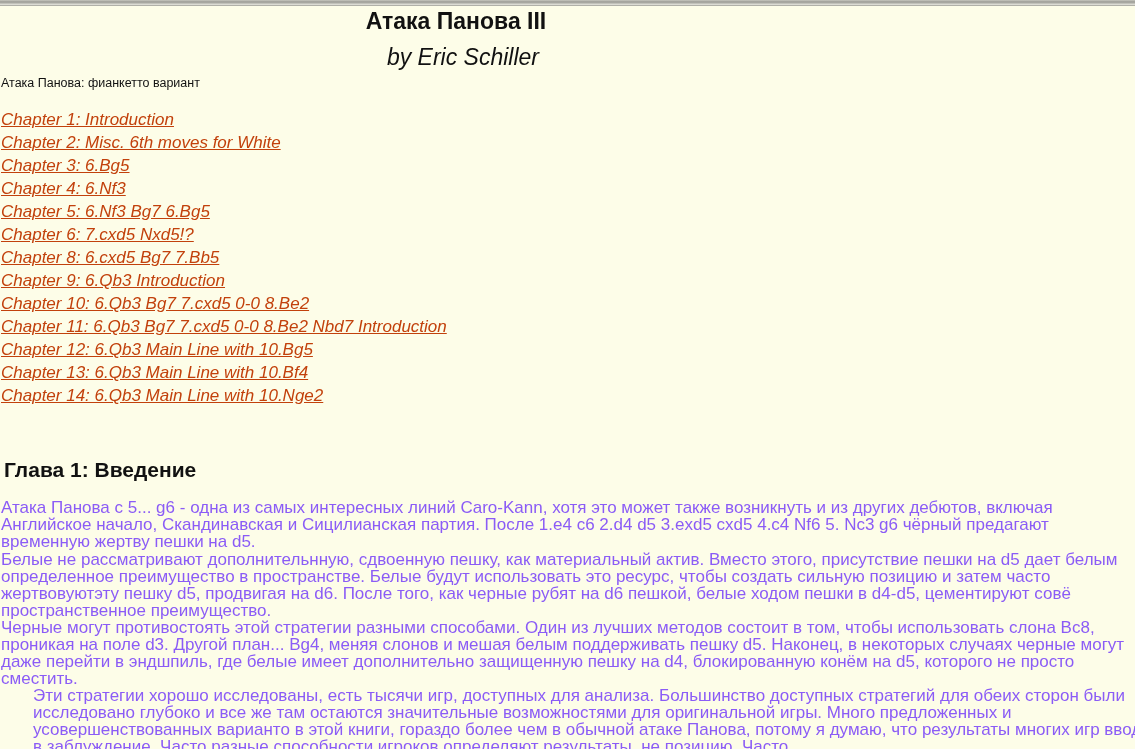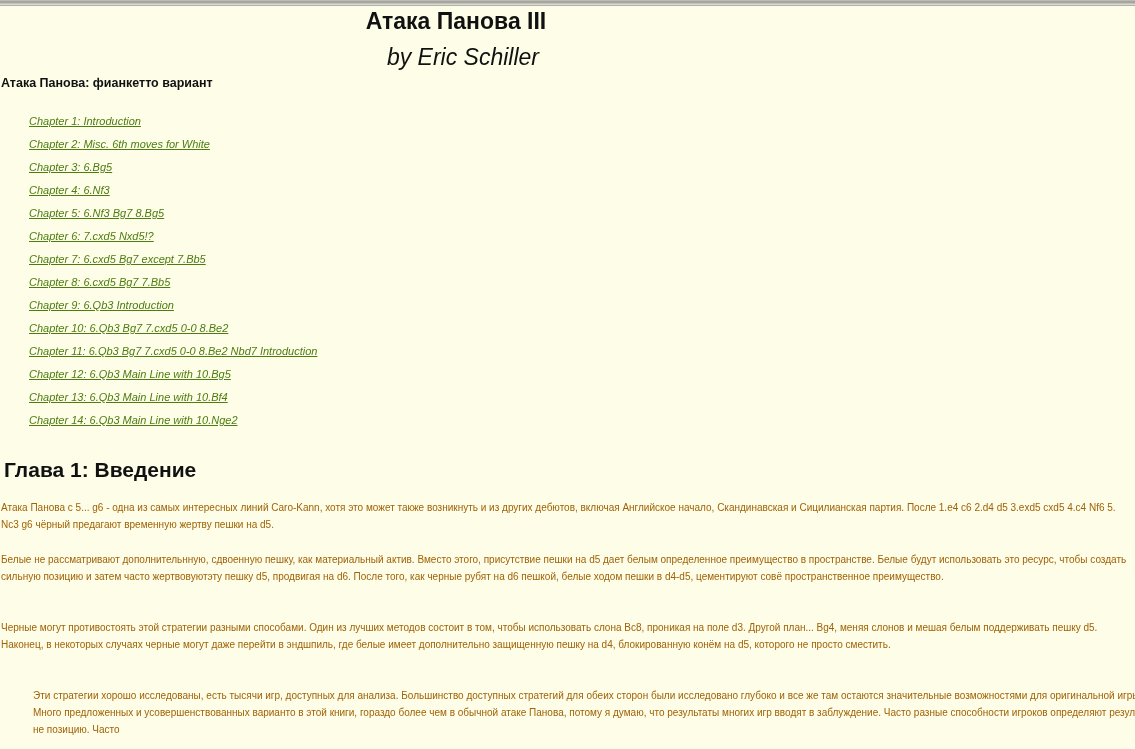--- a/index.html
+++ b/index.html
@@ -17,36 +17,36 @@
   .content { position:absolute; left:0; top:6px; width:1135px; }
   .title {
     text-align:center; font-size:23px; font-weight:bold; margin:0;
     position:absolute; top:2px; left:0; width:912px; line-height:26px;
   }
   .author {
     text-align:center; font-size:23px; font-style:italic;
     position:absolute; top:30px; left:0; width:926px; line-height:20px;margin-top:11px;
   }
   .subtitle {
-    position:absolute; top:70px; left:1px; font-size:12.5px; font-weight:bold;text-align:right;
+    position:absolute; top:70px; left:1px; font-size:12.5px; font-weight:normal;text-align:right;
   }
   .toc {
     position:absolute; top:103px; left:1px; list-style:none; margin:0; padding:0;
   }
   .toc li { height:23px; line-height:22px; }
   .toc a {
-    color:#4d7c0f; font-size:11px; font-style:italic; text-decoration:underline;padding-left:28px;
+    color:#c2410c; font-size:17px; font-style:italic; text-decoration:underline;
   }
   .chapter-heading {
     position:absolute; top:448px; left:0; width:1135px; text-align:left;
     font-size:21px; font-weight:bold; margin:4px;
   }
   .para {
-    position:absolute; left:1px; width:1132px; font-size:10px; line-height:17px;
-    color:#a16207; margin:0;
+    position:absolute; left:1px; width:1132px; font-size:17px; line-height:17px;
+    color:#8b5cf6; margin:0;
   }
   .p1 { top:493px; }
   .p2 { top:545px; }
   .p3 { top:613px; }
   .p4 { top:681px;padding-left:32px; }
   .bottombar {
     position:absolute; left:0; top:768px; width:1135px; height:11px;
     background:linear-gradient(#f4f3ea,#e6e4d6);
     border-top:1px solid #a8a8a0;
     font-size:10px; line-height:11px; overflow:hidden;
@@ -69,23 +69,22 @@
 <div class="content">
   <h1 class="title">Атака Панова III</h1>
   <div class="author">by Eric Schiller</div>
   <div class="subtitle">Атака Панова: фианкетто вариант</div>
 
   <ul class="toc">
     <li><a href="#">Chapter 1: Introduction</a></li>
     <li><a href="#">Chapter 2: Misc. 6th moves for White</a></li>
     <li><a href="#">Chapter 3: 6.Bg5</a></li>
     <li><a href="#">Chapter 4: 6.Nf3</a></li>
-    <li><a href="#">Chapter 5: 6.Nf3 Bg7 8.Bg5</a></li>
+    <li><a href="#">Chapter 5: 6.Nf3 Bg7 6.Bg5</a></li>
     <li><a href="#">Chapter 6: 7.cxd5 Nxd5!?</a></li>
-    <li><a href="#">Chapter 7: 6.cxd5 Bg7 except 7.Bb5</a></li>
     <li><a href="#">Chapter 8: 6.cxd5 Bg7 7.Bb5</a></li>
     <li><a href="#">Chapter 9: 6.Qb3 Introduction</a></li>
     <li><a href="#">Chapter 10: 6.Qb3 Bg7 7.cxd5 0-0 8.Be2</a></li>
     <li><a href="#">Chapter 11: 6.Qb3 Bg7 7.cxd5 0-0 8.Be2 Nbd7 Introduction</a></li>
     <li><a href="#">Chapter 12: 6.Qb3 Main Line with 10.Bg5</a></li>
     <li><a href="#">Chapter 13: 6.Qb3 Main Line with 10.Bf4</a></li>
     <li><a href="#">Chapter 14: 6.Qb3 Main Line with 10.Nge2</a></li>
   </ul>
 
   <h2 class="chapter-heading">Глава 1: Введение</h2>

